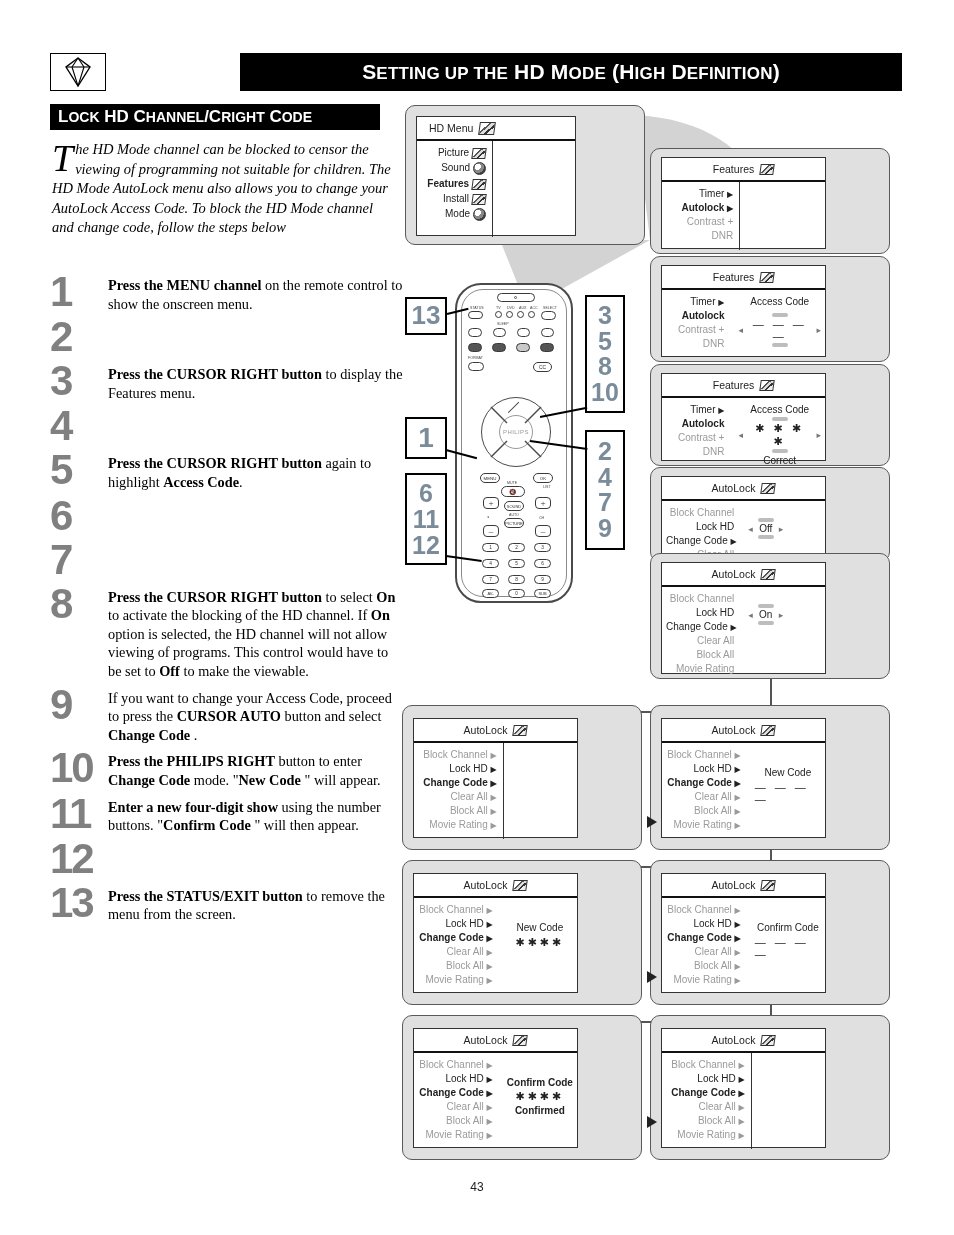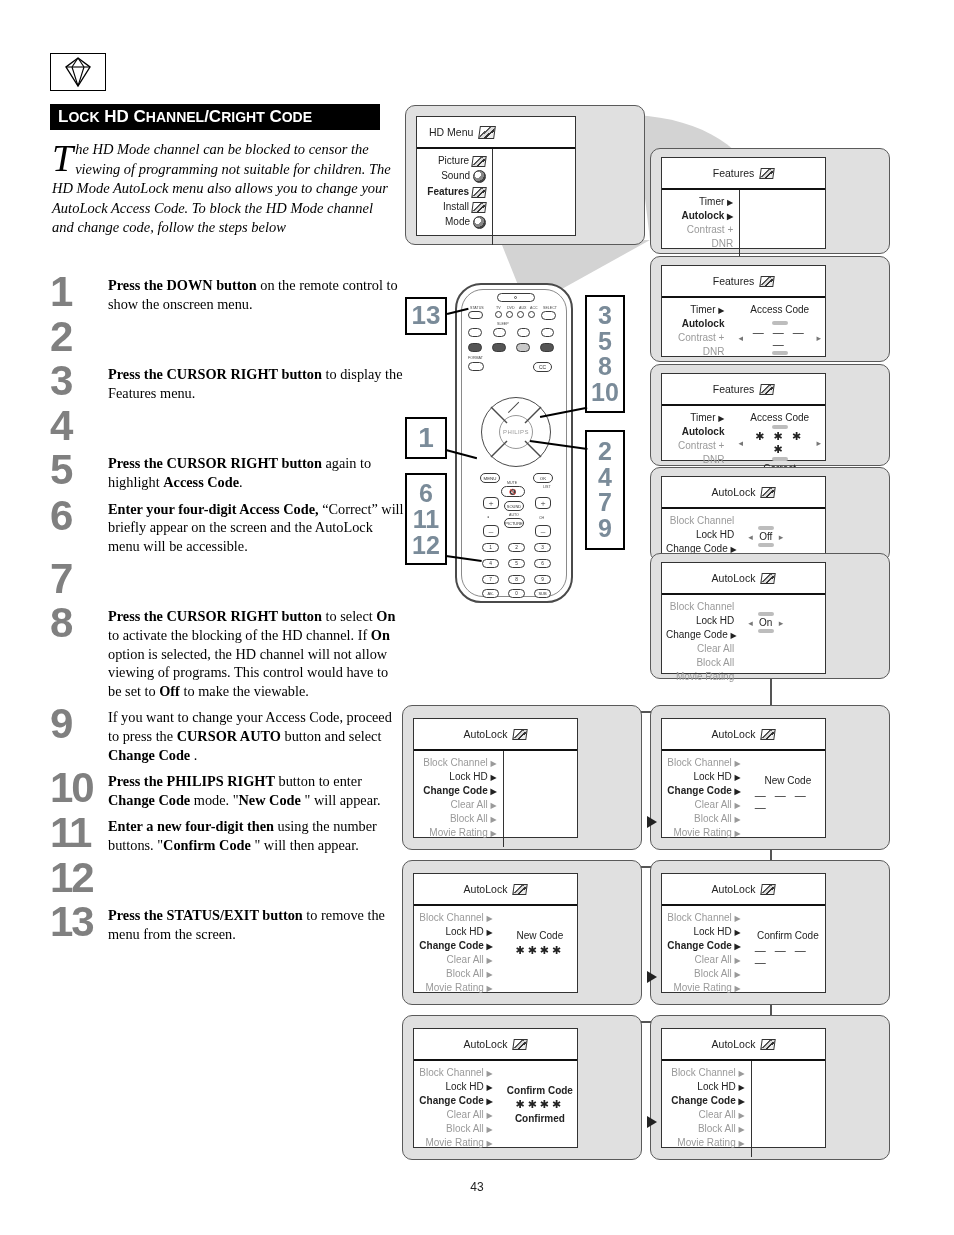--- a/index.html
+++ b/index.html
@@ -81,21 +81,21 @@
     background: #e0e0e0;
     border: 1px solid #5a5a5a;
     border-radius: 10px;
   }
   .osd {
     position: absolute;
     background: #fff;
     border: 1px solid #333;
   }
   .osd-hdr {
-    height: 32px; border-bottom: 2px solid #111;
+    height: 24px; border-bottom: 2px solid #111;
     display: flex; align-items: center; padding-left: 12px; gap: 6px;
     font-family: "Liberation Sans", sans-serif; font-size: 10.5px; color: #222;
   }
   .osd-hdr.ctr { justify-content: center; padding-left: 0; }
   .osd-body { display: flex; height: calc(100% - 22px); }
   .osd-left {
     width: 48%; padding: 6px 6px 4px 4px; text-align: right;
     font-family: "Liberation Sans", sans-serif; font-size: 10px; color: #222;
     display: flex; flex-direction: column; gap: 3px;
   }
@@ -211,73 +211,77 @@
   <div class="logo-box">
     <svg width="30" height="32" viewBox="0 0 30 32">
       <polygon points="15,2 27,11 15,30 3,11" fill="#fff" stroke="#000" stroke-width="1.4"></polygon>
       <line x1="3" y1="11" x2="27" y2="11" stroke="#000" stroke-width="1.1"></line>
       <line x1="9" y1="11" x2="15" y2="30" stroke="#000" stroke-width="1.1"></line>
       <line x1="21" y1="11" x2="15" y2="30" stroke="#000" stroke-width="1.1"></line>
       <line x1="9" y1="11" x2="15" y2="2" stroke="#000" stroke-width="1.1"></line>
       <line x1="21" y1="11" x2="15" y2="2" stroke="#000" stroke-width="1.1"></line>
     </svg>
   </div>
+  <div class="header-bar">
+    <div class="ht">
+      S<span class="sc">ETTING UP THE</span> HD M<span class="sc">ODE</span> (H<span class="sc">IGH</span> D<span class="sc">EFINITION</span>)
+    </div>
+  </div>
 </div>
 
 <div class="section-title">
   <div class="st">
     L<span style="font-size:14px">OCK</span> HD C<span style="font-size:14px">HANNEL</span>/C<span style="font-size:14px">RIGHT</span> C<span style="font-size:14px">ODE</span>
   </div>
 </div>
 
 <div class="intro">
   <span class="dropcap">T</span><span>he HD Mode channel can be blocked to censor the viewing of programming not suitable for children. The HD Mode AutoLock menu also allows you to change your AutoLock Access Code. To block the HD Mode channel and change code, follow the steps below</span>
 </div>
 
 <div class="steps" id="steps-container">
     <div class="step">
       <div class="step-num">1</div>
-      <div class="step-txt"><b>Press the DOWN button</b> on the remote control to show the onscreen menu.</div>
+      <div class="step-txt"><b>Press the MENU channel</b> on the remote control to show the onscreen menu.</div>
     </div>
     <div class="step">
       <div class="step-num">2</div>
     </div>
     <div class="step">
       <div class="step-num">3</div>
       <div class="step-txt"><b>Press the CURSOR RIGHT button</b> to display the Features menu.</div>
     </div>
     <div class="step">
       <div class="step-num">4</div>
     </div>
     <div class="step">
       <div class="step-num">5</div>
       <div class="step-txt"><b>Press the CURSOR RIGHT button</b> again to highlight <b>Access Code</b>.</div>
     </div>
     <div class="step">
       <div class="step-num">6</div>
-      <div class="step-txt"><b>Enter your four-digit Access Code,</b> “Correct” will briefly appear on the screen and the AutoLock menu will be accessible.</div>
     </div>
     <div class="step">
       <div class="step-num">7</div>
     </div>
     <div class="step">
       <div class="step-num">8</div>
       <div class="step-txt"><b>Press the CURSOR RIGHT button</b> to select <b>On</b> to activate the blocking of the HD channel.  If <b>On</b> option is selected, the HD channel will not allow viewing of programs. This control would have to be set to <b>Off</b> to make the viewable.</div>
     </div>
     <div class="step">
       <div class="step-num">9</div>
       <div class="step-txt">If you want to change your Access Code, proceed to press the <b>CURSOR AUTO</b> button and select <b>Change Code</b> .</div>
     </div>
     <div class="step">
       <div class="step-num">10</div>
       <div class="step-txt"><b>Press the PHILIPS RIGHT</b> button to enter <b>Change Code</b> mode. "<b>New Code </b>" will appear.</div>
     </div>
     <div class="step">
       <div class="step-num">11</div>
-      <div class="step-txt"><b>Enter a new four-digit then</b> using the number buttons. "<b>Confirm Code </b>" will then appear.</div>
+      <div class="step-txt"><b>Enter a new four-digit show</b> using the number buttons. "<b>Confirm Code </b>" will then appear.</div>
     </div>
     <div class="step">
       <div class="step-num">12</div>
     </div>
     <div class="step">
       <div class="step-num">13</div>
       <div class="step-txt"><b>Press the STATUS/EXIT button</b> to remove the menu from the screen.</div>
     </div>
   </div>
 

